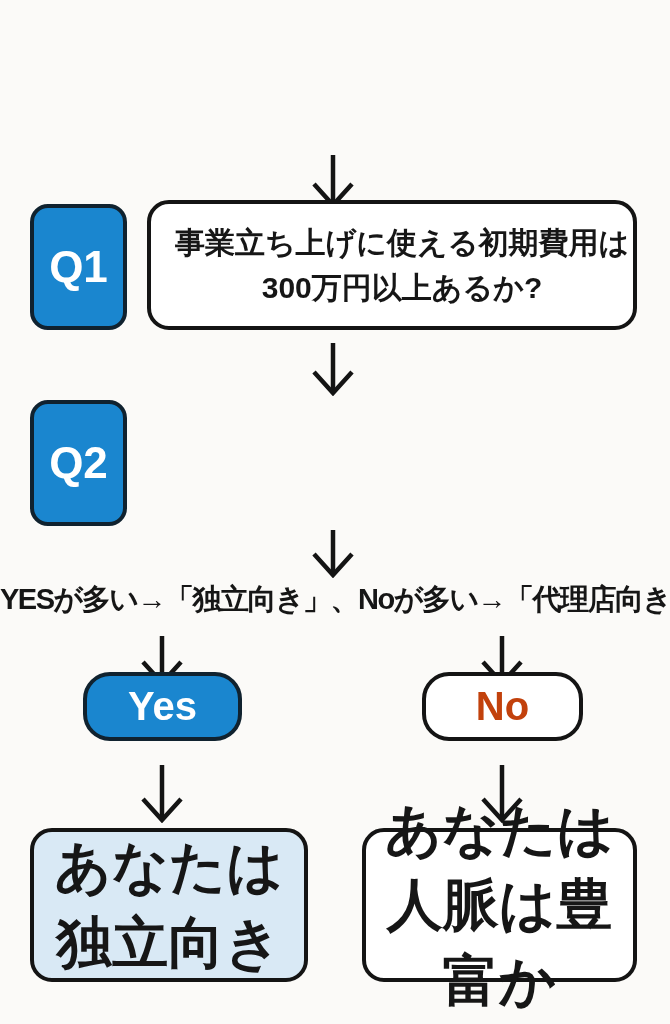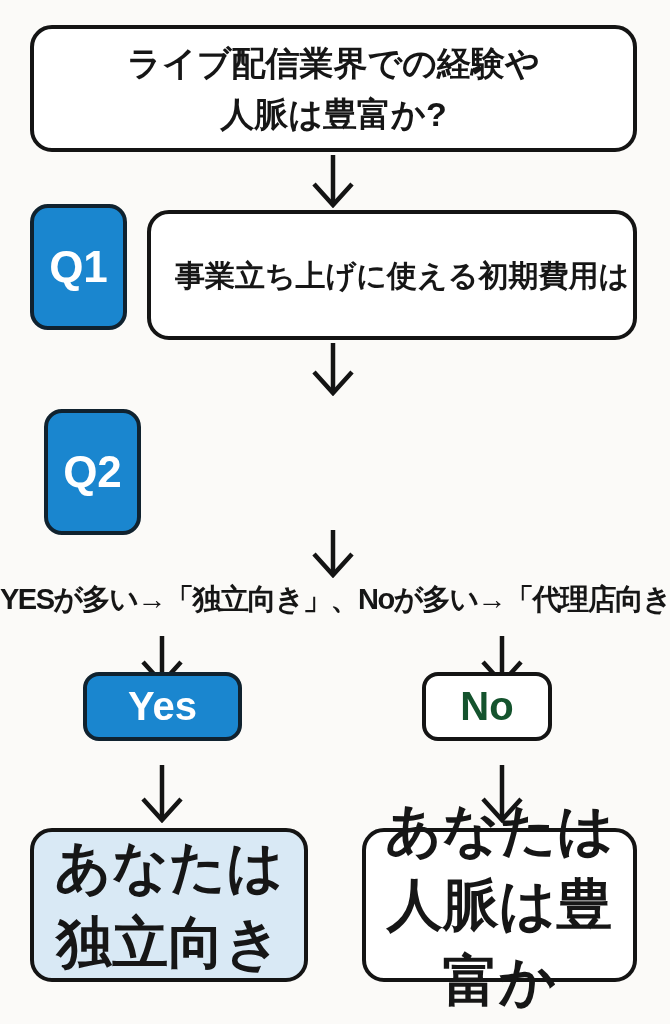--- a/index.html
+++ b/index.html
@@ -10,71 +10,68 @@
     color:#161616;overflow:hidden;
   }
   .box{
     position:absolute;background:#ffffff;border:4px solid #141414;
     border-radius:22px;display:flex;flex-direction:column;
     align-items:center;justify-content:center;text-align:center;
     font-weight:bold;box-sizing:border-box;
   }
   .start-box{left:30px;top:25px;width:607px;height:127px;font-size:34px;line-height:1.5;}
   .q-box{left:147px;width:490px;height:130px;font-size:30px;line-height:1.5;}
-  .q1-box{top:210px;padding-left:20px;}
+  .q1-box{top:200px;padding-left:20px;}
   .q2-box{top:398px;}
   .badge{
     position:absolute;left:30px;width:97px;height:126px;
     background:#1a86cf;border:4px solid #10222f;border-radius:18px;
     color:#ffffff;font-size:44px;font-weight:bold;
     display:flex;align-items:center;justify-content:center;box-sizing:border-box;
   }
   .badge-q1{top:204px;}
-  .badge-q2{top:409px;margin-left:14px;}
+  .badge-q2{top:400px;}
   .rule-line{
     position:absolute;left:0;top:580px;width:670px;text-align:center;
     font-size:29px;font-weight:bold;letter-spacing:-1.5px;white-space:nowrap;
   }
   .choice{
-    position:absolute;top:672px;height:69px;border-radius:16px;
+    position:absolute;top:672px;height:69px;border-radius:27px;
     display:flex;align-items:center;justify-content:center;
     font-size:40px;font-weight:bold;box-sizing:border-box;
   }
   .choice-yes{left:83px;width:159px;background:#1a86cf;border:4px solid #10222f;color:#ffffff;}
-  .choice-no{left:422px;width:130px;background:#ffffff;border:4px solid #141414;color:#14532d;}
+  .choice-no{left:422px;width:161px;background:#ffffff;border:4px solid #141414;color:#c2410c;}
   .result{
     position:absolute;top:828px;height:154px;border:4px solid #141414;
     border-radius:22px;display:flex;flex-direction:column;align-items:center;
     justify-content:center;text-align:center;font-size:56px;font-weight:bold;
     line-height:1.35;box-sizing:border-box;
   }
   .result-yes{left:30px;width:278px;background:#d9e9f5;}
   .result-no{left:362px;width:275px;background:#ffffff;}
   .arrow{position:absolute;}
 </style>
 </head>
 <body>
 
 <div class="stage">
 
-  <div class="box start-box">
-    <div>ライブ配信業界での経験や</div>
-    <div>人脈は豊富か?</div>
-  </div>
 
   <svg class="arrow" style="left:310px;top:155px;" width="46" height="53">
     <line x1="23" y1="0" x2="23" y2="48" stroke="#141414" stroke-width="4.5"></line>
     <polyline points="4,29 23,50 42,29" fill="none" stroke="#141414" stroke-width="4.5"></polyline>
   </svg>
 
   <div class="badge badge-q1">
     <span>Q1</span>
   </div>
   <div class="box q-box q1-box">
     <div>事業立ち上げに使える初期費用は</div>
+    <div>300万円以上あるか?</div>
   </div>
 
   <svg class="arrow" style="left:310px;top:343px;" width="46" height="53">
     <line x1="23" y1="0" x2="23" y2="48" stroke="#141414" stroke-width="4.5"></line>
     <polyline points="4,29 23,50 42,29" fill="none" stroke="#141414" stroke-width="4.5"></polyline>
   </svg>
 
   <div class="badge badge-q2">
     <span>Q2</span>
   </div>

